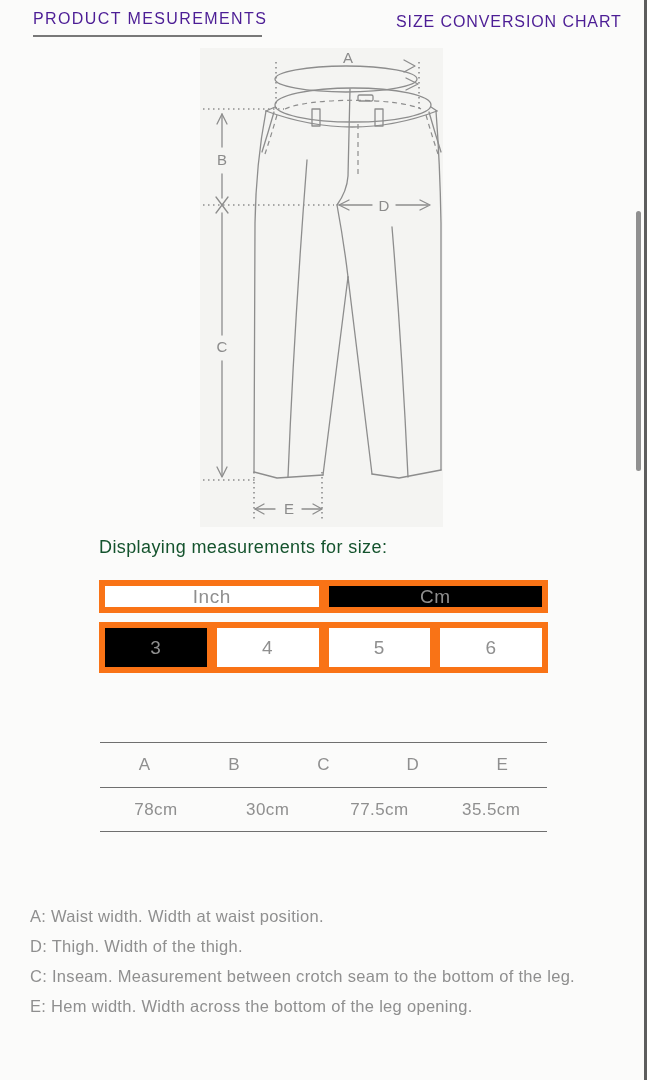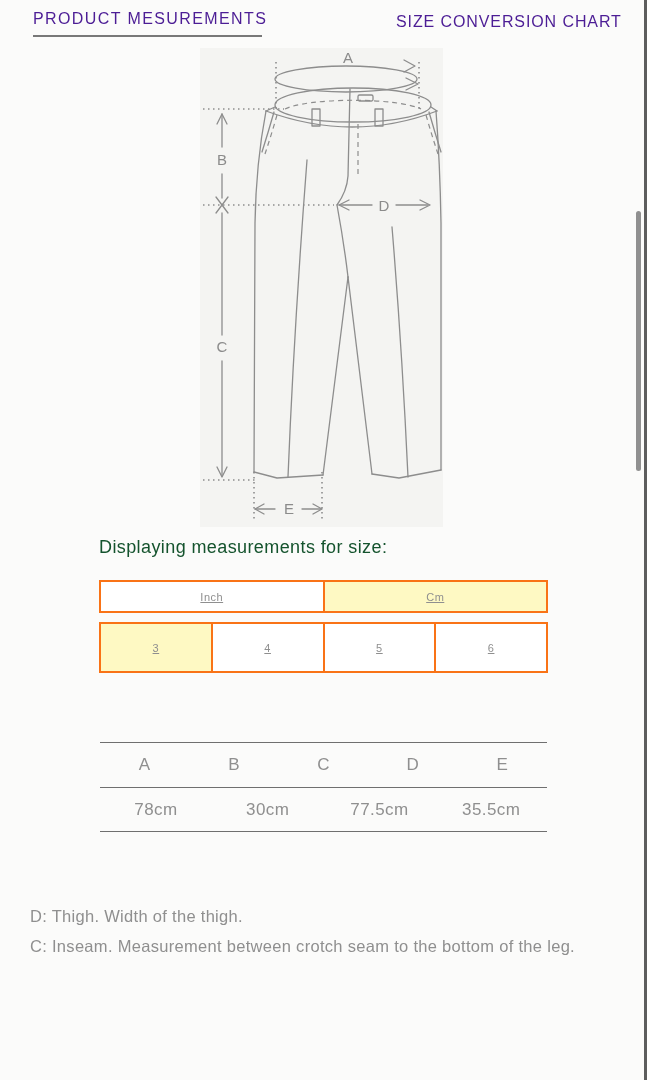--- a/index.html
+++ b/index.html
@@ -21,26 +21,26 @@
   .dash{stroke:#8d8d8d;fill:none;stroke-width:1.2;stroke-dasharray:5 4;}
   .lbl{fill:#8b8b8b;font-size:15px;font-family:"Liberation Sans",sans-serif;text-anchor:middle;}
   
   .prompt{left:99px;top:537px;font-size:18px;letter-spacing:0.4px;color:#14532d;}
   
   .sel-row{left:99px;width:449px;display:flex;box-sizing:border-box;}
   .unit-row{top:580px;height:33px;}
   .size-row{top:622px;height:51px;}
   .cell{
     flex:1;display:flex;align-items:center;justify-content:center;
-    border:2px solid #f97316;background:#ffffff;
-    font-size:11px;letter-spacing:0.5px;color:#8f8f8f;
-    box-sizing:border-box;cursor:pointer;text-decoration:underline;
+    border:6px solid #f97316;background:#ffffff;
+    font-size:19px;letter-spacing:0.5px;color:#8f8f8f;
+    box-sizing:border-box;cursor:pointer;
   }
   .cell + .cell{margin-left:-2px;}
-  .cell.selected{background:#fef9c3;text-align:right;}
+  .cell.selected{background:#000000;text-align:right;}
   
   .mtable{left:100px;top:742px;width:447px;border-top:1.5px solid #6f6f6f;border-bottom:1.5px solid #6f6f6f;}
   .mrow{display:flex;}
   .mrow.header{height:44px;border-bottom:1.5px solid #6f6f6f;}
   .mrow.values{height:43px;}
   .mcell{flex:1;display:flex;align-items:center;justify-content:center;
     font-size:17px;letter-spacing:0.4px;color:#8f8f8f;}
   
   .legend{left:30px;top:901px;width:588px;font-size:16.5px;line-height:30px;letter-spacing:0.3px;color:#8f8f8f;}
   
@@ -143,18 +143,20 @@
   </div>
   <div class="mrow values">
     <div class="mcell">78cm</div>
     <div class="mcell">30cm</div>
     <div class="mcell">77.5cm</div>
     <div class="mcell">35.5cm</div>
   </div>
 </div>
 
 <div class="abs legend">
+  <div>A: Waist width. Width at waist position.</div>
   <div>D: Thigh. Width of the thigh.</div>
   <div>C: Inseam. Measurement between crotch seam to the bottom of the leg.</div>
+  <div>E: Hem width. Width across the bottom of the leg opening.</div>
 </div>
 
 <div class="abs scroll-thumb"></div>
 <div class="abs win-edge"></div>
 
 </body></html>

